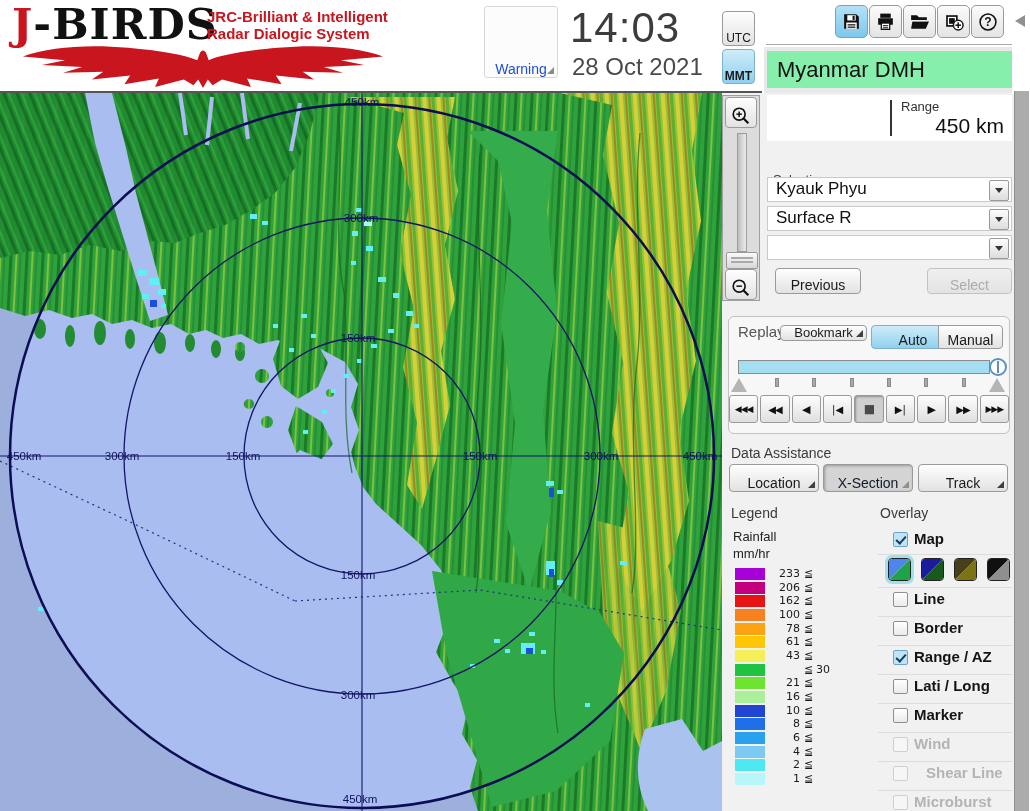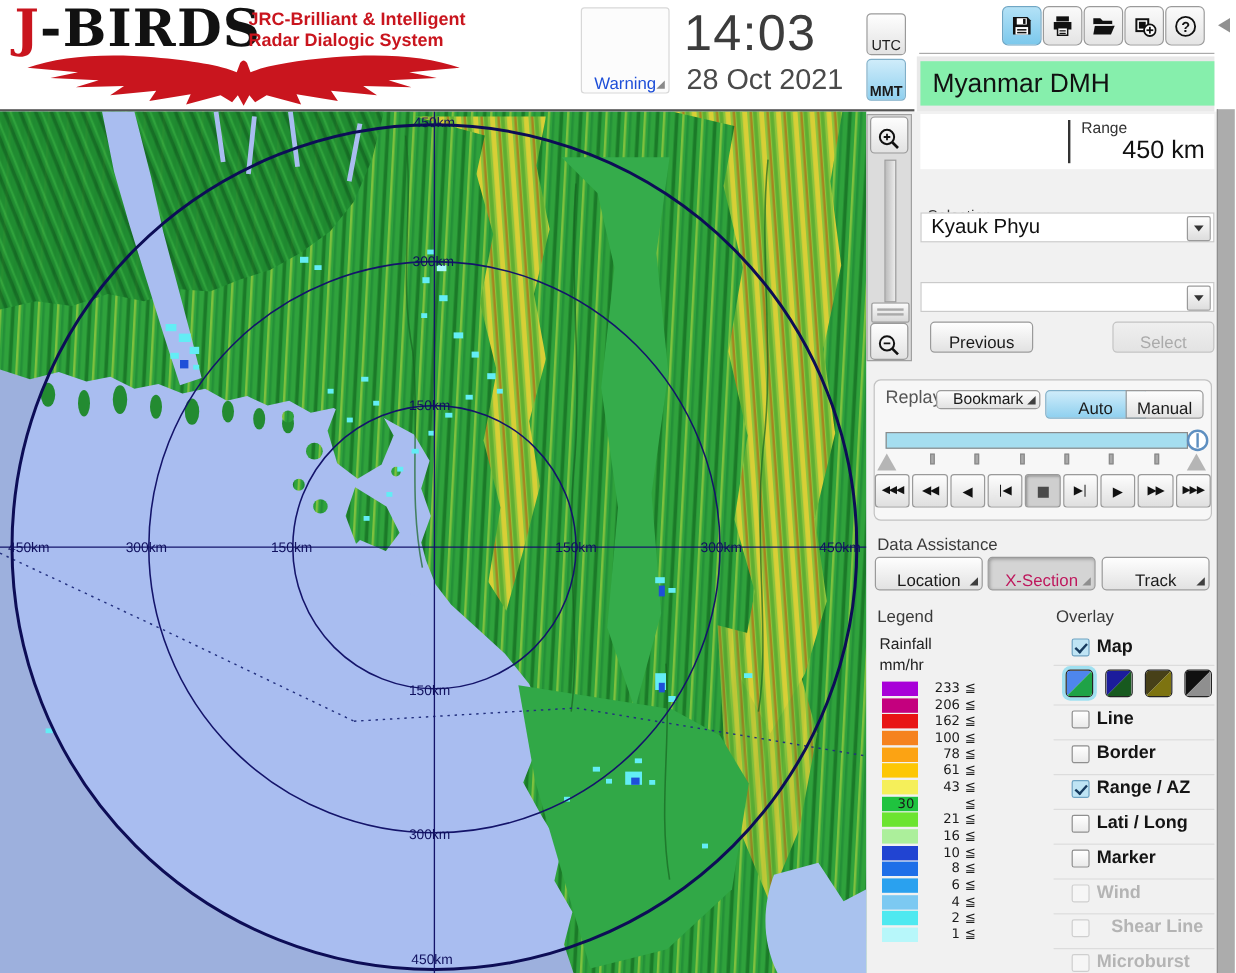--- a/index.html
+++ b/index.html
@@ -5,21 +5,21 @@
   html,body{margin:0;padding:0;background:#888;}
   .root{position:relative;width:1030px;height:811px;background:#FFFFFF;overflow:hidden;
         font-family:"Liberation Sans",sans-serif;}
   .abs{position:absolute;}
   
   .btn{position:absolute;display:flex;align-items:flex-end;justify-content:center;
        background:linear-gradient(#FEFEFE,#E2E2E2);border:1px solid #9A9A9A;border-radius:4px;
        font-size:14px;color:#1A1A1A;box-sizing:border-box;cursor:default;}
   .btn.blue{background:linear-gradient(#CFECFA,#8FD0EF);border-color:#7FAFC9;}
   .btn.dis{color:#ABABAB;background:linear-gradient(#EFEFEF,#E3E3E3);border-color:#C2C2C2;}
-  .btn.pressed{background:#D4D4D4;box-shadow:inset 1px 1px 3px rgba(0,0,0,.28);color:#be185d;}
+  .btn.pressed{background:#D4D4D4;box-shadow:inset 1px 1px 3px rgba(0,0,0,.28);color:#0f172a;}
   .fold:after{content:"";position:absolute;right:3px;bottom:3px;width:0;height:0;
        border-bottom:7px solid #3F3F3F;border-left:7px solid transparent;}
   .fold.gray:after{border-bottom-color:#8A8A8A;}
   .pressed.fold:after{border-bottom-color:#8F8F8F;}
   .group{position:absolute;border:1px solid #C2C2C2;border-radius:6px;background:#F7F7F7;box-sizing:border-box;}
   .seclabel{position:absolute;font-size:14px;color:#3A3A3A;}
   
   .cb{position:absolute;width:15px;height:15px;box-sizing:border-box;border:1px solid #8F8F8F;
       background:linear-gradient(#FFF,#EAEAEA);border-radius:2px;}
   .cb.on{background:#BFE4F4;border-color:#6FA3C2;}
@@ -341,20 +341,26 @@
     <span class="abs" style="right:8px;top:19px;font-size:21px;color:#111;">450 km</span>
   </div>
 
   <div class="seclabel" style="left:773px;top:172px;font-size:13px;">Selection</div>
   <div class="dd" style="left:767px;top:177px;width:245px;height:25px;">
     <span class="ddtext">Kyauk Phyu</span>
     <div class="ddbtn">
         <i></i>
       </div>
   </div>
+  <div class="dd" style="left:767px;top:206px;width:245px;height:25px;">
+    <span class="ddtext">Surface R</span>
+    <div class="ddbtn">
+        <i></i>
+      </div>
+  </div>
   <div class="dd" style="left:767px;top:235px;width:245px;height:25px;">
     <span class="ddtext"></span>
     <div class="ddbtn">
         <i></i>
       </div>
   </div>
   <div class="btn" style="left:775px;top:268px;width:86px;height:26px;">
     <span>Previous</span>
   </div>
   <div class="btn dis" style="left:927px;top:268px;width:85px;height:26px;">
@@ -424,21 +430,21 @@
   <div class="lgswatch" style="left: 735px; top: 623px; background: rgb(252, 163, 19);"></div>
   <div class="lgv" style="left:766px;top:622px;">78</div>
   <div class="lgs" style="left:804px;top:622px;">≦</div>
   <div class="lgswatch" style="left: 735px; top: 636px; background: rgb(253, 199, 5);"></div>
   <div class="lgv" style="left:766px;top:635px;">61</div>
   <div class="lgs" style="left:804px;top:635px;">≦</div>
   <div class="lgswatch" style="left: 735px; top: 650px; background: rgb(245, 239, 90);"></div>
   <div class="lgv" style="left:766px;top:649px;">43</div>
   <div class="lgs" style="left:804px;top:649px;">≦</div>
   <div class="lgswatch" style="left: 735px; top: 664px; background: rgb(31, 195, 63);"></div>
-  <div class="lgv" style="left:728px;top:663px;">30</div>
+  <div class="lgv" style="left:796px;top:663px;">30</div>
   <div class="lgs" style="left:804px;top:663px;">≦</div>
   <div class="lgswatch" style="left: 735px; top: 677px; background: rgb(108, 228, 48);"></div>
   <div class="lgv" style="left:766px;top:676px;">21</div>
   <div class="lgs" style="left:804px;top:676px;">≦</div>
   <div class="lgswatch" style="left: 735px; top: 691px; background: rgb(172, 239, 155);"></div>
   <div class="lgv" style="left:766px;top:690px;">16</div>
   <div class="lgs" style="left:804px;top:690px;">≦</div>
   <div class="lgswatch" style="left: 735px; top: 705px; background: rgb(33, 68, 210);"></div>
   <div class="lgv" style="left:766px;top:704px;">10</div>
   <div class="lgs" style="left:804px;top:704px;">≦</div>

